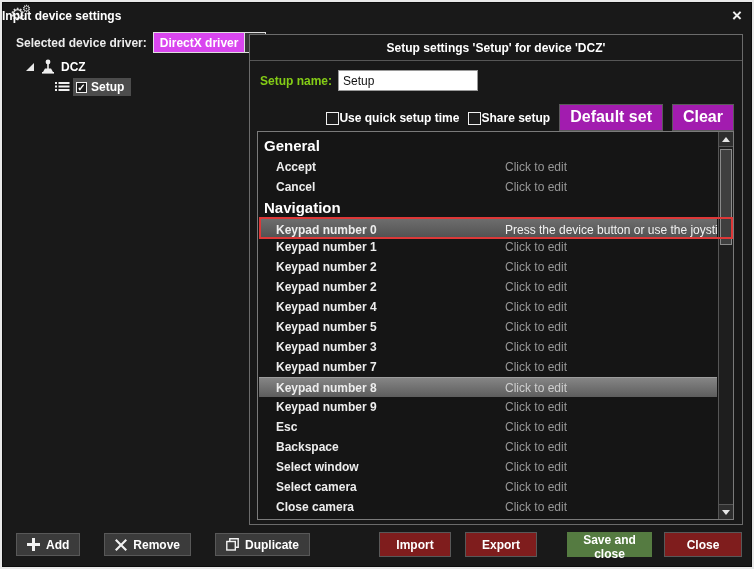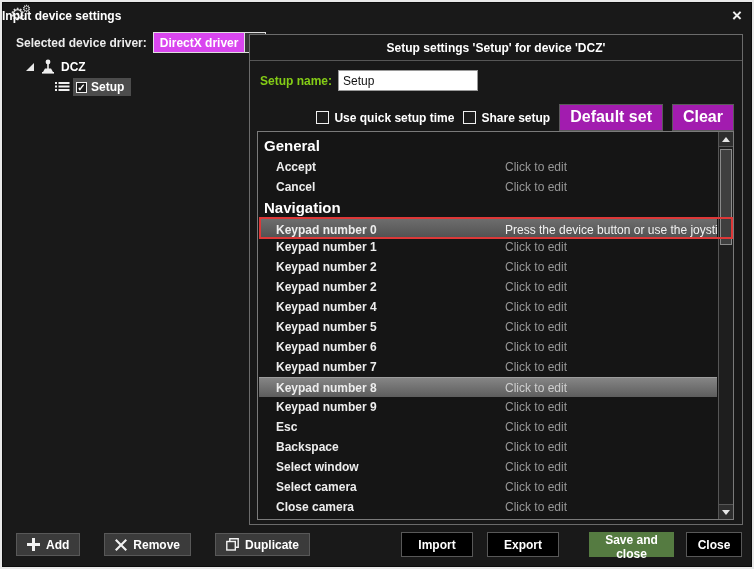--- a/index.html
+++ b/index.html
@@ -34,21 +34,21 @@
   .setup-chip{background:#4c4c4c;display:flex;align-items:center;gap:4px;padding:2px 7px 2px 3px;}
   .mini-checkbox{width:11px;height:11px;background:#1c1c1c;border:1px solid #f2f2f2;color:#ffffff;font-size:10px;line-height:9px;text-align:center;font-weight:bold;}
 
   
   .right-panel{position:absolute;left:247px;top:32px;width:494px;height:491px;border:1px solid #6b6b6b;background:#181818;}
   .panel-header{height:26px;line-height:26px;text-align:center;color:#ffffff;font-size:12px;font-weight:bold;border-bottom:1px solid #565656;}
   .setup-name-row{display:flex;align-items:center;margin:9px 0 0 10px;}
   .setup-name-label{color:#84cc16;font-size:12px;font-weight:bold;margin-right:6px;}
   .setup-name-input{width:140px;height:21px;background:#ffffff;border:1px solid #9a9a9a;color:#111111;font-size:12px;font-family:"Liberation Sans",sans-serif;padding:0 4px;}
   .options-row{display:flex;align-items:center;justify-content:flex-end;gap:9px;margin:13px 8px 0 0;}
-  .opt-pair{display:flex;align-items:flex-start;gap:5px;}
+  .opt-pair{display:flex;align-items:flex-end;}
   .checkbox{width:13px;height:13px;background:#1c1c1c;border:1px solid #f0f0f0;}
   .opt-label{color:#ffffff;font-size:12px;font-weight:bold;}
   .btn{background:#a21caf;border:1px solid #5a5a5a;color:#ffffff;font-size:16px;font-weight:bold;font-family:"Liberation Sans",sans-serif;padding:3px 10px 4px;cursor:default;}
 
   
   .list-box{position:absolute;left:7px;top:96px;width:477px;height:389px;border:1px solid #7a7a7a;background:#151515;}
   .rows{position:absolute;left:1px;top:3px;right:16px;}
   .list-header{height:22px;line-height:22px;color:#ffffff;font-size:15px;font-weight:bold;padding-left:5px;}
   .list-item{height:20px;line-height:20px;position:relative;font-size:12px;}
   .list-item .lbl{position:absolute;left:17px;top:0;color:#ededed;font-weight:bold;white-space:nowrap;}
@@ -65,24 +65,24 @@
   .sb-up{top:0;border-bottom:1px solid #565656;}
   .sb-down{bottom:0;border-top:1px solid #565656;}
   .tri-up-sm{width:0;height:0;border-left:4px solid transparent;border-right:4px solid transparent;border-bottom:5px solid #e6e6e6;}
   .tri-down-sm{width:0;height:0;border-left:4px solid transparent;border-right:4px solid transparent;border-top:5px solid #e6e6e6;}
   .sb-thumb{position:absolute;left:1px;right:1px;top:17px;height:96px;background:#3f3f3f;border:1px solid #8a8a8a;}
 
   
   .footer-left{position:absolute;left:14px;bottom:11px;display:flex;gap:24px;}
   .tool-btn{display:flex;align-items:center;gap:6px;height:23px;background:#3b3b3b;border:1px solid #585858;color:#ffffff;font-size:12px;font-weight:bold;font-family:"Liberation Sans",sans-serif;padding:0 10px;cursor:default;}
   .footer-right{position:absolute;right:10px;bottom:10px;display:flex;gap:14px;}
-  .dlg-btn{height:25px;background:#000000;border:1px solid #585858;color:#ffffff;font-size:12px;font-weight:bold;font-family:"Liberation Sans",sans-serif;padding:0 4px;text-align:center;cursor:default;}
+  .dlg-btn{height:25px;background:#7f1d1d;border:1px solid #585858;color:#ffffff;font-size:12px;font-weight:bold;font-family:"Liberation Sans",sans-serif;padding:0 4px;text-align:center;cursor:default;}
   .btn-import,.btn-export{width:72px;}
   .btn-save{width:85px;margin-left:16px;background:var(--save_green,#557b41);border-color:var(--save_green,#557b41);}
-  .btn-close{width:56px;margin-left:-2px;}
+  .btn-close{width:78px;margin-left:-2px;}
   svg{display:block;}
 </style>
 </head>
 <body>
 
 <div class="window">
 
   <div class="titlebar">
     <div class="gear-wrap">
       <span class="gear-main">⚙</span>
@@ -187,21 +187,21 @@
           </div>
           <div class="list-item">
             <span class="lbl">Keypad number 4</span>
             <span class="val">Click to edit</span>
           </div>
           <div class="list-item">
             <span class="lbl">Keypad number 5</span>
             <span class="val">Click to edit</span>
           </div>
           <div class="list-item">
-            <span class="lbl">Keypad number 6</span>
+            <span class="lbl">Keypad number 3</span>
             <span class="val">Click to edit</span>
           </div>
           <div class="list-item">
             <span class="lbl">Keypad number 7</span>
             <span class="val">Click to edit</span>
           </div>
           <div class="list-item hover">
             <span class="lbl">Keypad number 8</span>
             <span class="val">Click to edit</span>
           </div>

